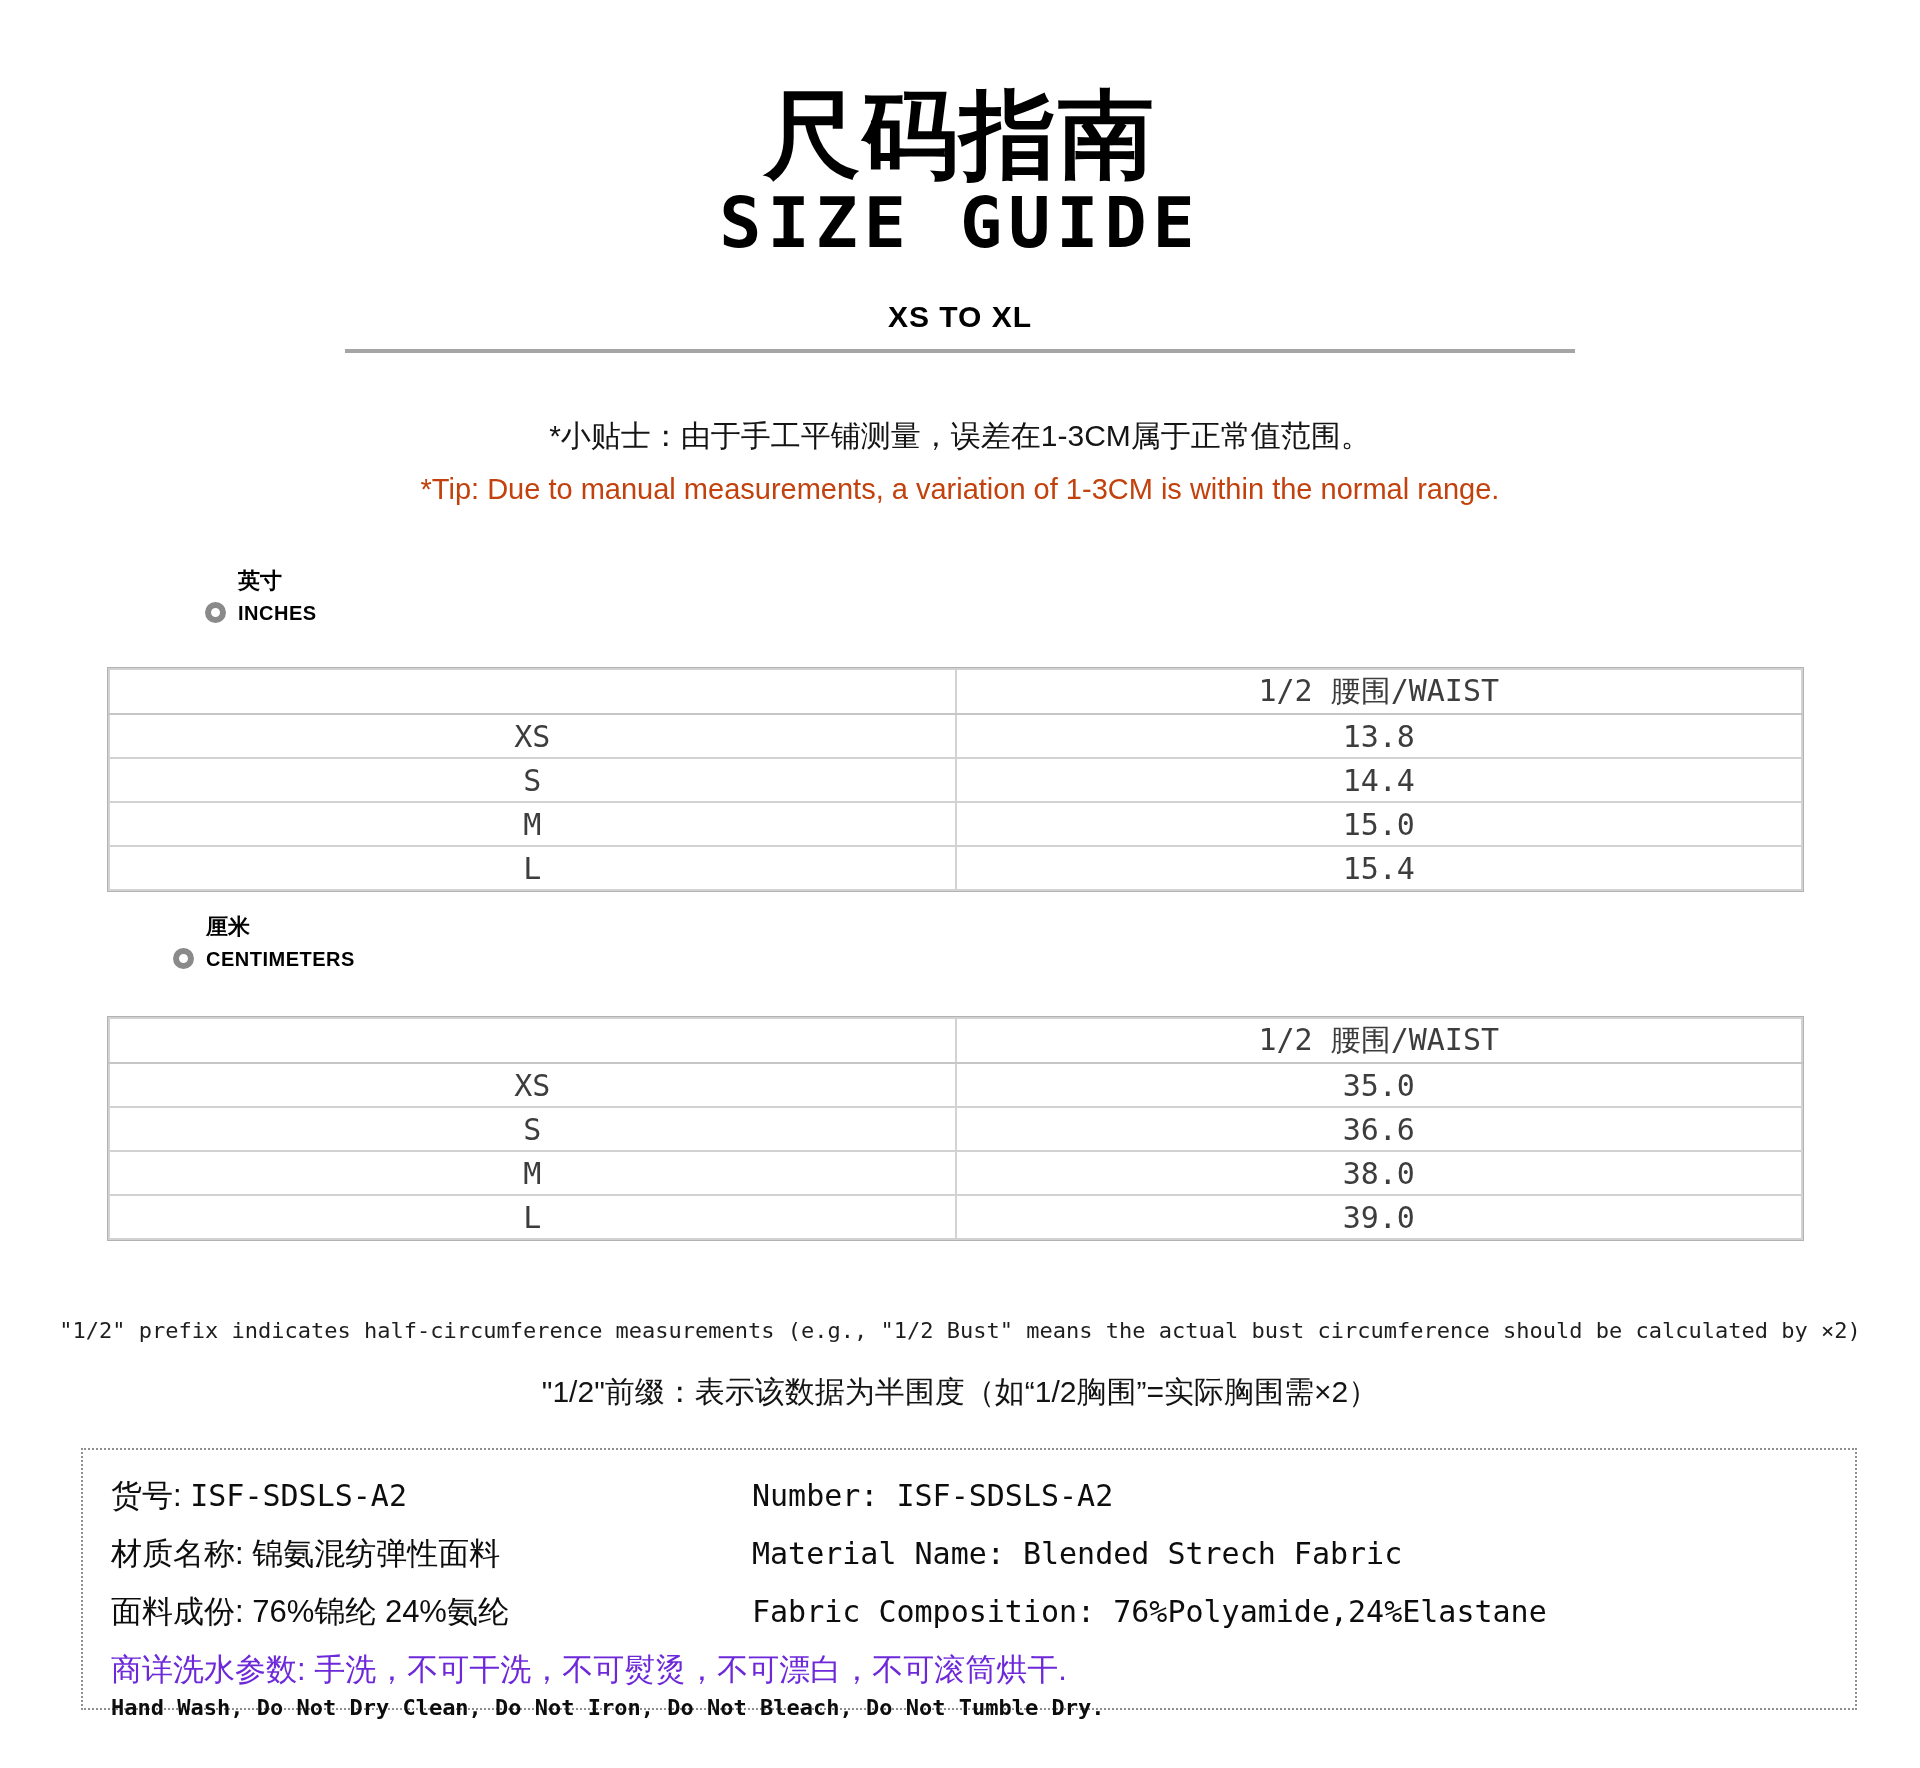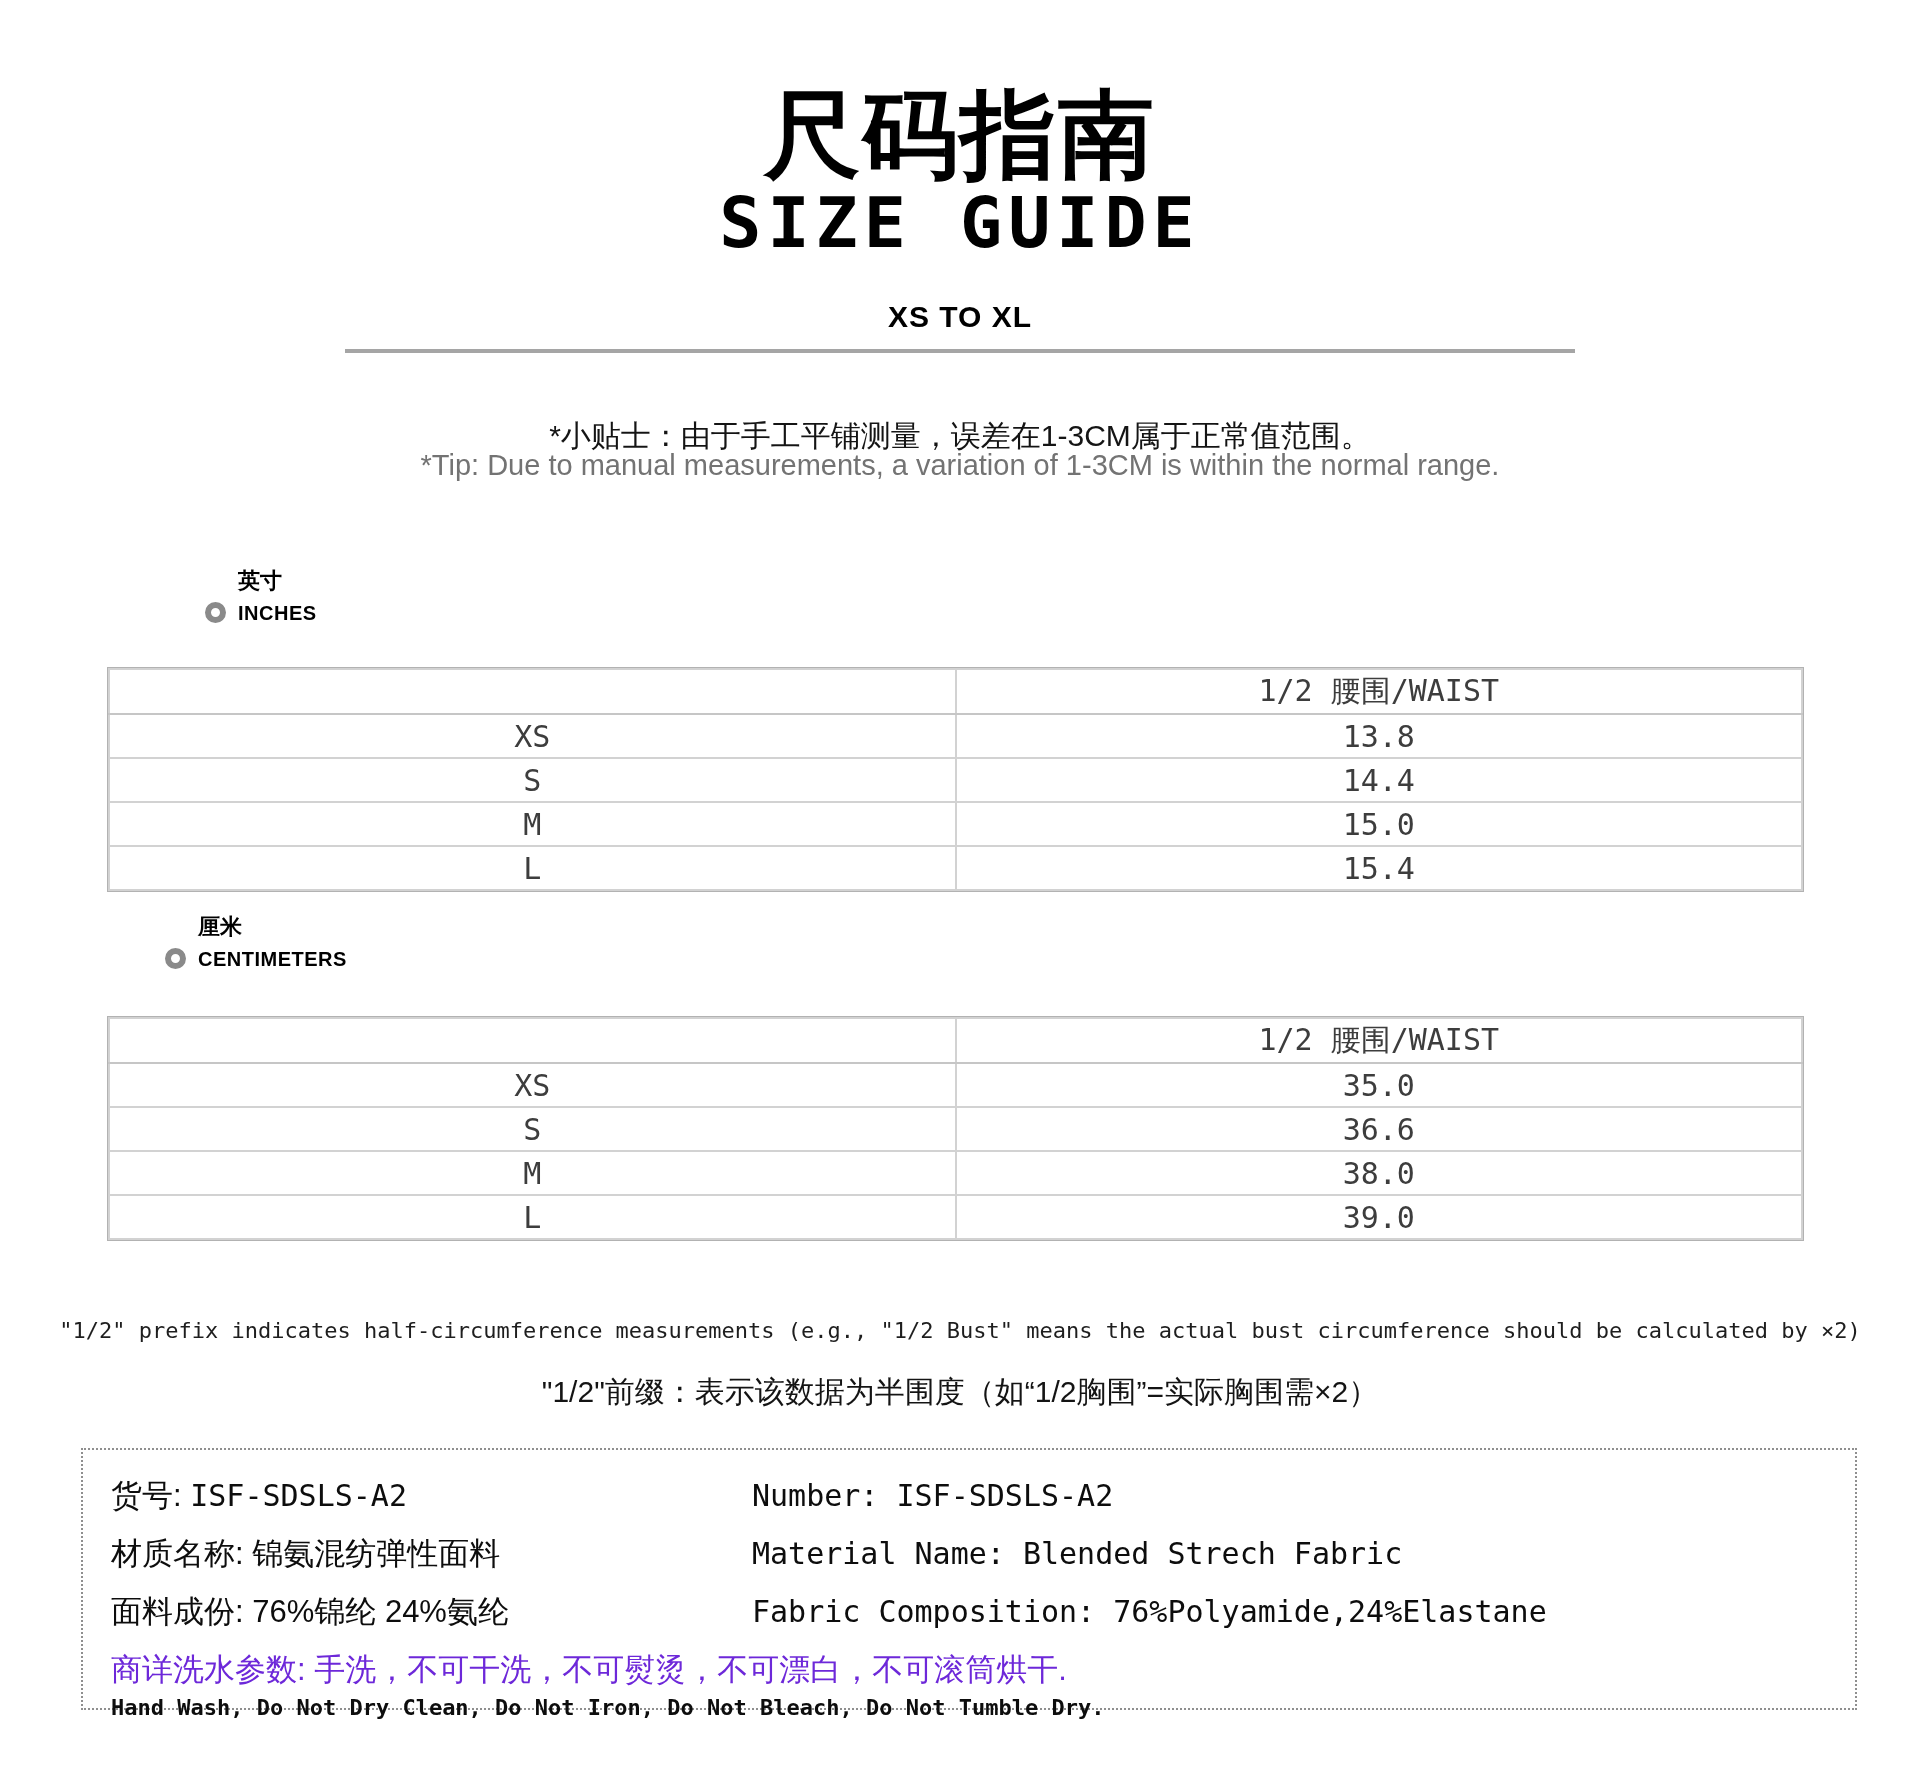--- a/index.html
+++ b/index.html
@@ -11,31 +11,31 @@
   .center{position:absolute;left:0;width:100%;text-align:center;}
 
   .title-cn{top:72px;font-size:96px;font-weight:600;letter-spacing:2px;color:#000;}
   .title-en{top:182px;font-family:"DejaVu Sans Mono",monospace;font-weight:bold;
             font-size:70px;letter-spacing:6px;color:#000;}
   .range-label{top:300px;font-size:30px;font-weight:bold;letter-spacing:1px;color:#000;}
 
   .divider{position:absolute;top:349px;left:345px;width:1230px;height:4px;background:#a5a5a5;}
 
   .tip-cn{top:416px;font-size:30px;color:#141414;}
-  .tip-en{top:449px;font-size:29px;color:#737373;}
+  .tip-en{top:473px;font-size:29px;color:#c2410c;}
 
   .unit{position:absolute;display:inline-block;}
   .unit-cn{font-family:"Liberation Serif",serif;font-weight:bold;font-size:22px;
            text-align:left;padding-left:33px;margin-bottom:6px;color:#000;}
   .unit-row{display:flex;align-items:flex-start;gap:12px;cursor:pointer;}
   .radio{width:21px;height:21px;border-radius:50%;border:6px solid #8a8a8a;
          background:#fff;box-sizing:border-box;flex:none;}
   .unit-en{font-size:20px;font-weight:bold;letter-spacing:0.5px;color:#000;}
   .unit-inches{left:205px;top:566px;}
-  .unit-cm{left:165px;top:912px;}
+  .unit-cm{left:173px;top:912px;}
 
   table.size-table{
     position:absolute;left:108px;width:1695px;border-collapse:collapse;table-layout:fixed;
     font-family:"DejaVu Sans Mono",monospace;font-size:30px;color:#3d3d3d;background:#fff;
   }
   table.size-table th,table.size-table td{
     border:2px solid #d2d2d2;height:42px;text-align:center;padding:0;font-weight:normal;
   }
   table.size-table thead th{height:43px;border-bottom:2px solid #c6c6c6;}
   table.size-table{outline:1px solid #b2b2b2;}

